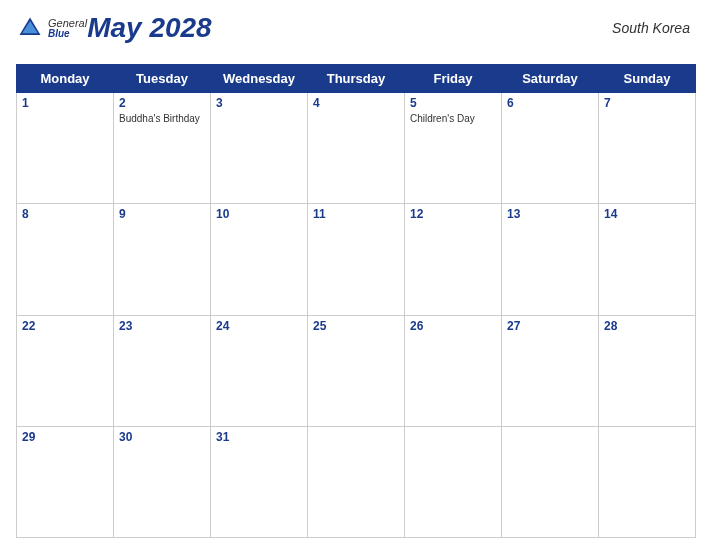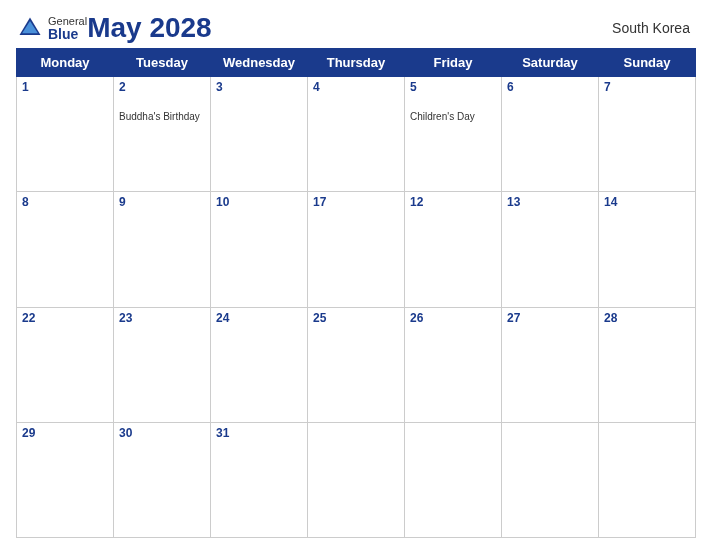--- a/index.html
+++ b/index.html
@@ -10,21 +10,22 @@
       background: #fff;
       display: flex;
       flex-direction: column;
       padding: 12px 16px 12px 16px;
     }
 
     .header-top {
       display: flex;
       align-items: center;
       justify-content: space-between;
-      margin-bottom: 4px;
+      margin-bottom: 20px;
+      font-style: italic;
     }
 
     .logo {
       display: flex;
       align-items: center;
       gap: 4px;
     }
 
     .logo-text {
       display: flex;
@@ -32,21 +33,21 @@
       line-height: 1;
     }
 
     .logo-general {
       font-size: 11px;
       color: #333;
       font-weight: normal;
     }
 
     .logo-blue {
-      font-size: 14px;
+      font-size: 10px;
       font-weight: bold;
       color: #1a3a8c;
     }
 
     .logo-icon {
       width: 28px;
       height: 28px;
     }
 
     .calendar-title {
@@ -94,21 +95,21 @@
     .day-number {
       font-size: 12px;
       font-weight: bold;
       color: #1a3a8c;
       display: block;
     }
 
     .holiday-name {
       font-size: 10px;
       color: #333;
-      margin-top: 16px;
+      margin-top: 2px;
       display: block;
       line-height: 1.3;
     }
 
     .week-row td {
       background: #fff;
     }
   </style>
 </head>
 <body>
@@ -170,21 +171,21 @@
         <td>
           <span class="day-number">8</span>
         </td>
         <td>
           <span class="day-number">9</span>
         </td>
         <td>
           <span class="day-number">10</span>
         </td>
         <td>
-          <span class="day-number">17</span>
+          <span class="day-number">11</span>
         </td>
         <td>
           <span class="day-number">12</span>
         </td>
         <td>
           <span class="day-number">13</span>
         </td>
         <td>
           <span class="day-number">14</span>
         </td>

